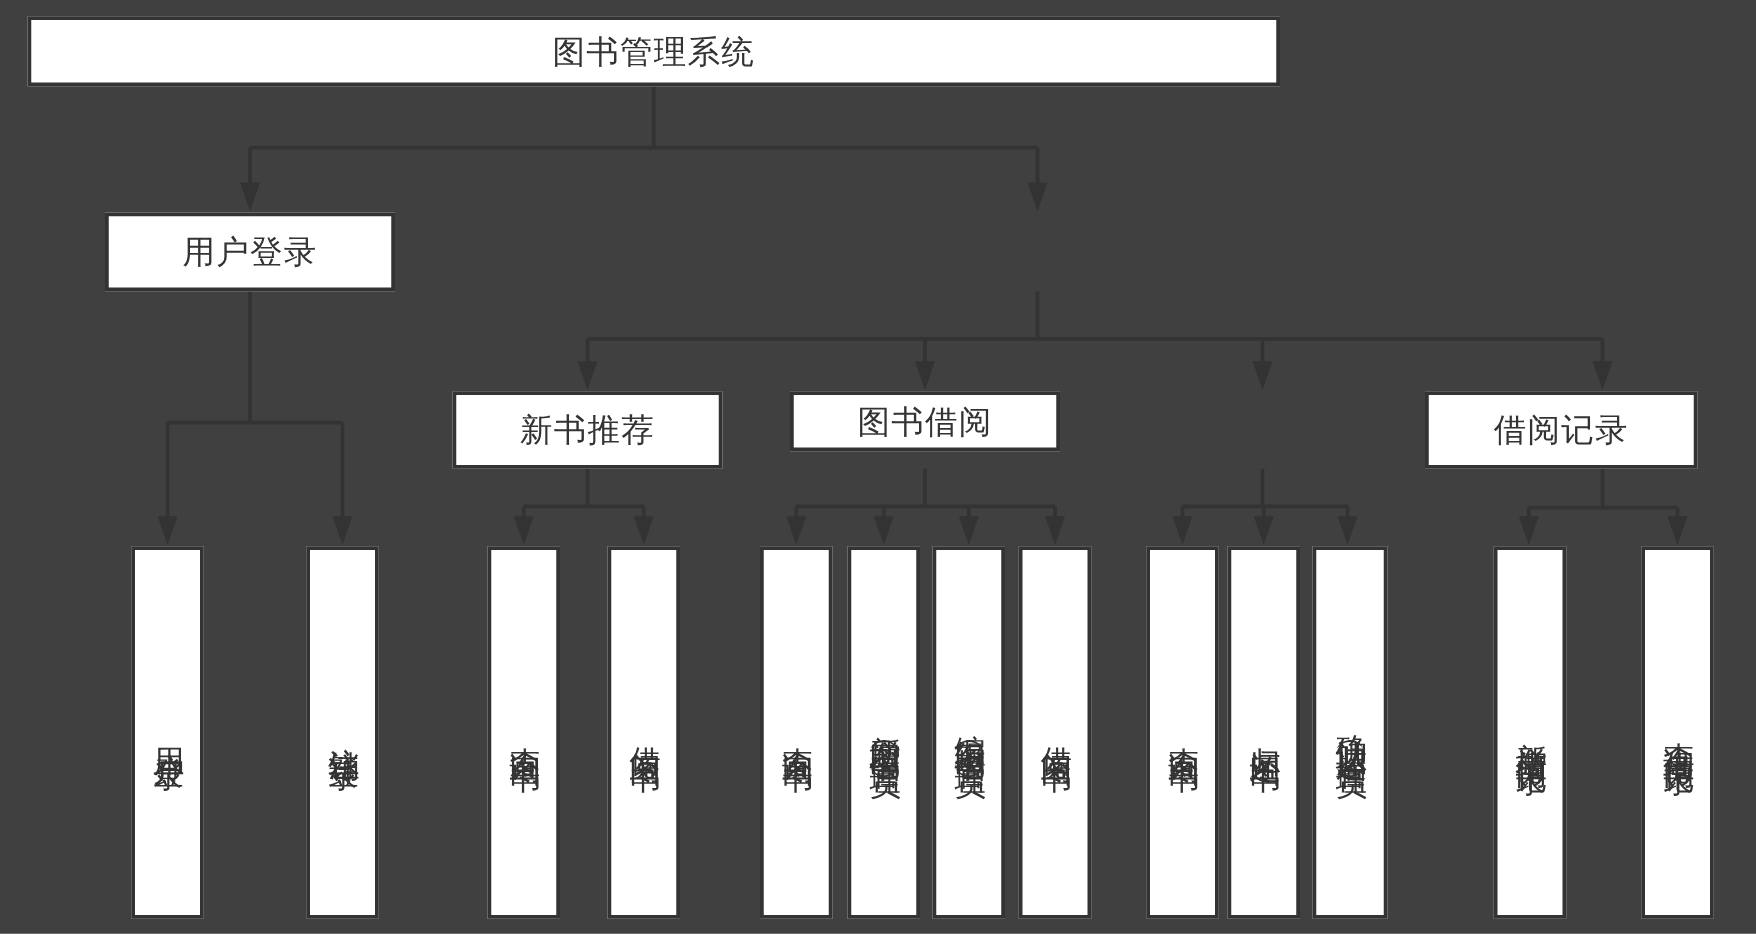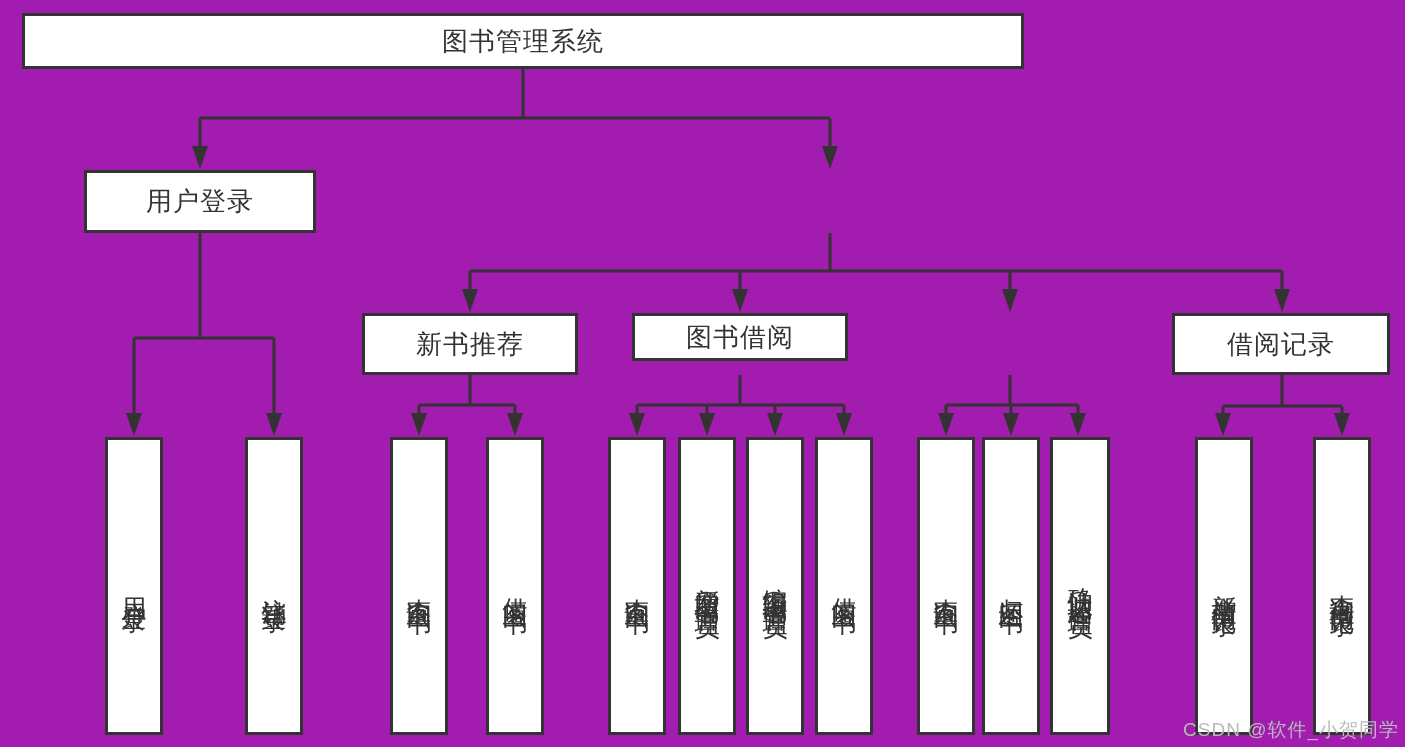--- a/index.html
+++ b/index.html
@@ -1,20 +1,20 @@
 <!DOCTYPE html>
 <html><head>
 <meta charset="utf-8">
 <style>
   html,body{margin:0;padding:0;background:#ffffff;}
   body{
     width:1405px;height:747px;position:relative;overflow:hidden;
     font-family:"Liberation Sans","DejaVu Sans",sans-serif;
   }
-  .canvas{position:absolute;inset:0;width:1405px;height:747px;background:#a21caf;}
+  .canvas{position:absolute;inset:0;width:1405px;height:747px;background:#404040;}
   .connectors{position:absolute;left:0;top:0;}
   .node{
     position:absolute;
     background:#ffffff;
     border:3px solid #333333;
     box-sizing:border-box;
     display:flex;align-items:center;justify-content:center;
     color:#333333;
     font-size:26px;
     letter-spacing:1px;
@@ -76,34 +76,33 @@
     <polygon points="1215,413 1231,413 1223,436" fill="#333333"></polygon>
     <polygon points="1334,413 1350,413 1342,436" fill="#333333"></polygon>
   </svg>
 
   <div class="node" style="left:22px;top:13px;width:1002px;height:56px">图书管理系统</div>
 
   <div class="node" style="left:84px;top:170px;width:232px;height:63px">用户登录</div>
 
   <div class="node" style="left:362px;top:313px;width:216px;height:62px">新书推荐</div>
   <div class="node" style="left:632px;top:313px;width:216px;height:48px">图书借阅</div>
-  <div class="node" style="left:1172px;top:313px;width:218px;height:62px">借阅记录</div>
+  <div class="node" style="left:1140px;top:313px;width:218px;height:62px">借阅记录</div>
 
   <div class="node vert" style="left:105px;top:437px;width:58px;height:298px">用户登录</div>
   <div class="node vert" style="left:245px;top:437px;width:58px;height:298px">注销登录</div>
 
   <div class="node vert" style="left:390px;top:437px;width:58px;height:298px">查询图书</div>
   <div class="node vert" style="left:486px;top:437px;width:58px;height:298px">借阅图书</div>
 
   <div class="node vert" style="left:608px;top:437px;width:58px;height:298px">查询图书</div>
   <div class="node vert" style="left:678px;top:437px;width:58px;height:298px">新增图书（管理员）</div>
   <div class="node vert" style="left:746px;top:437px;width:58px;height:298px">编辑图书（管理员）</div>
   <div class="node vert" style="left:815px;top:437px;width:58px;height:298px">借阅图书</div>
 
   <div class="node vert" style="left:917px;top:437px;width:58px;height:298px">查询图书</div>
   <div class="node vert" style="left:982px;top:437px;width:58px;height:298px">归还图书</div>
   <div class="node vert" style="left:1050px;top:437px;width:60px;height:298px">确认归还（管理员）</div>
 
   <div class="node vert" style="left:1195px;top:437px;width:58px;height:298px">新增借阅记录</div>
   <div class="node vert" style="left:1313px;top:437px;width:58px;height:298px">查询借阅记录</div>
 
-  <div class="watermark">CSDN @软件_小贺同学</div>
 </div>
 
 </body></html>

